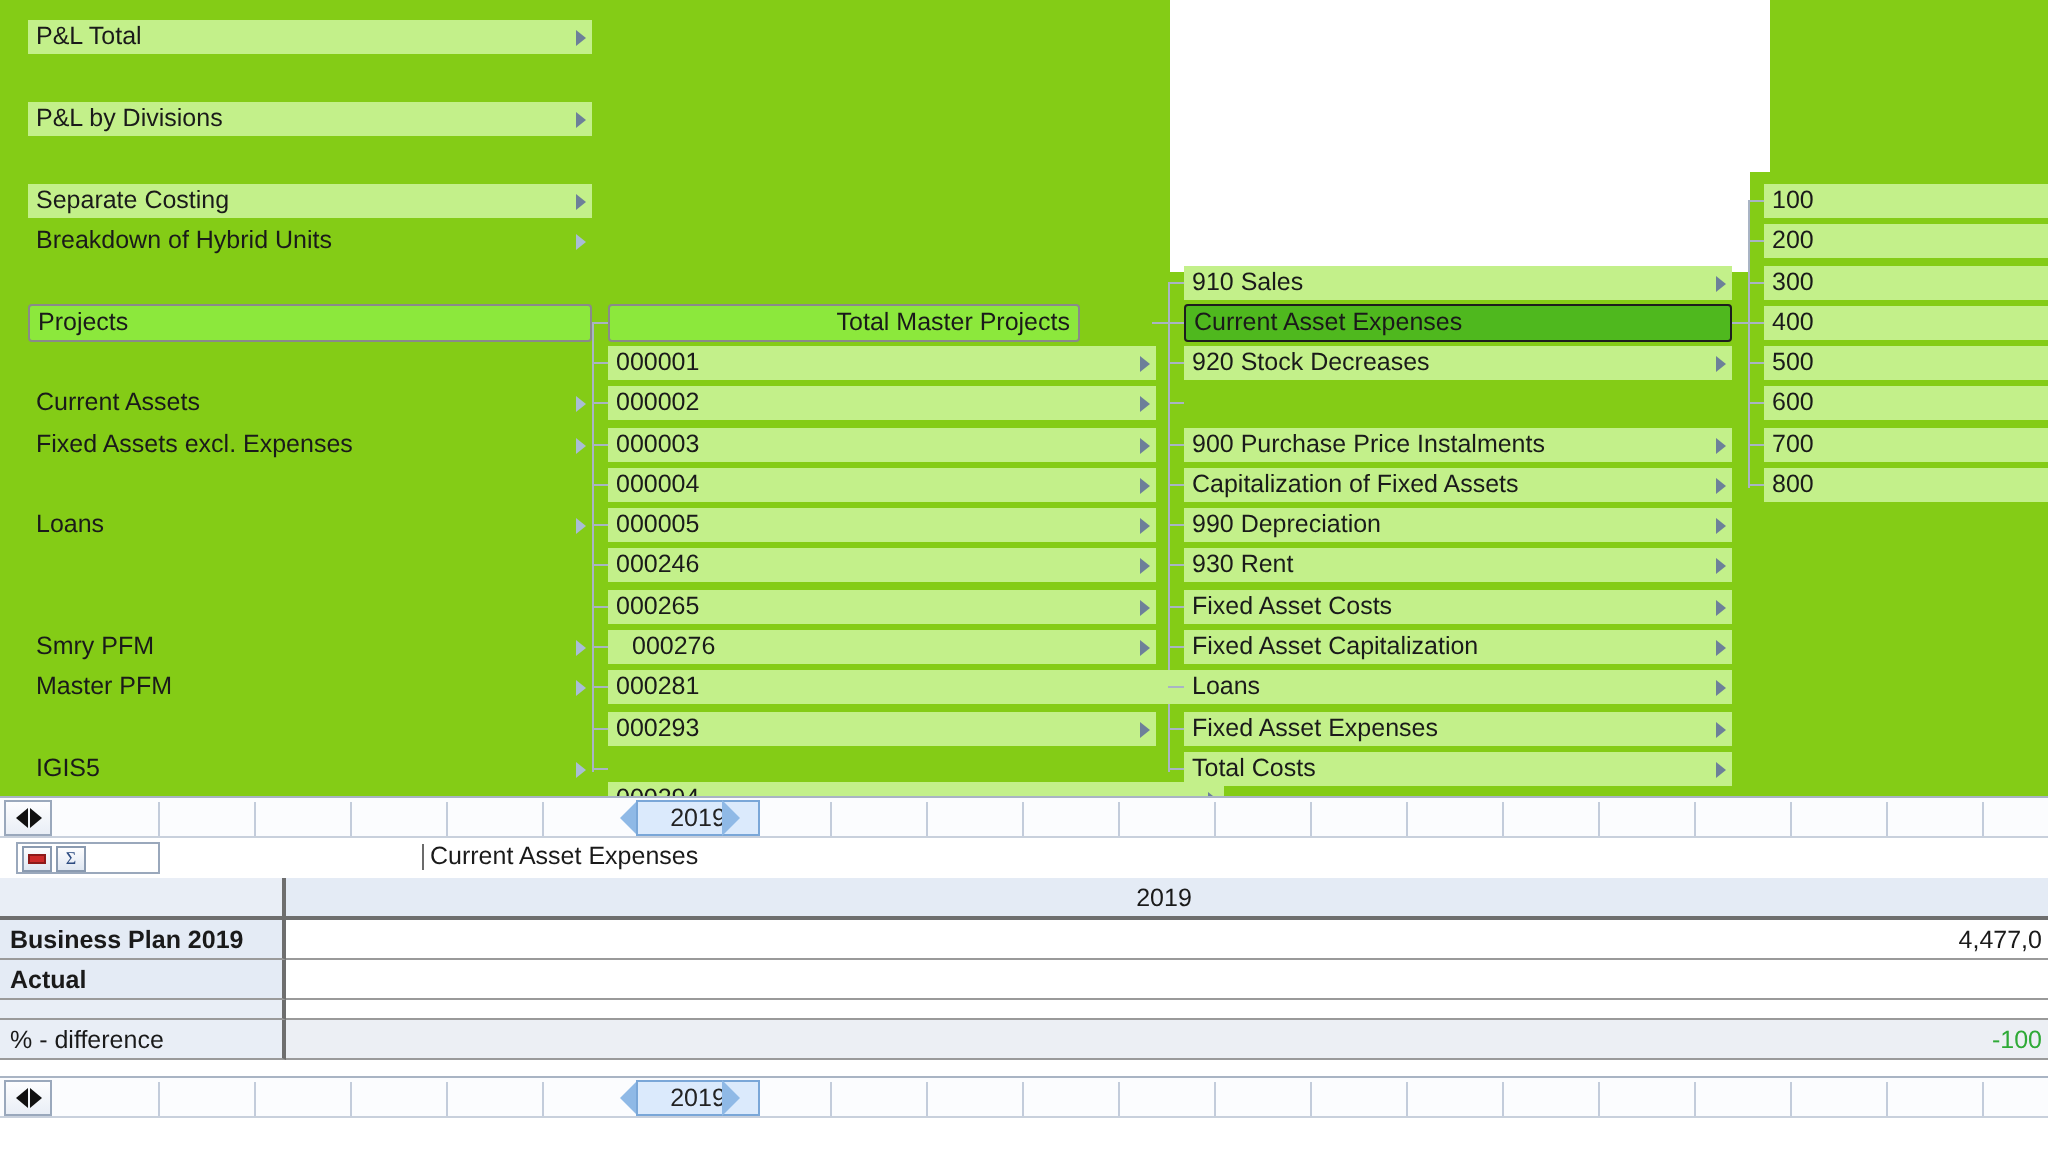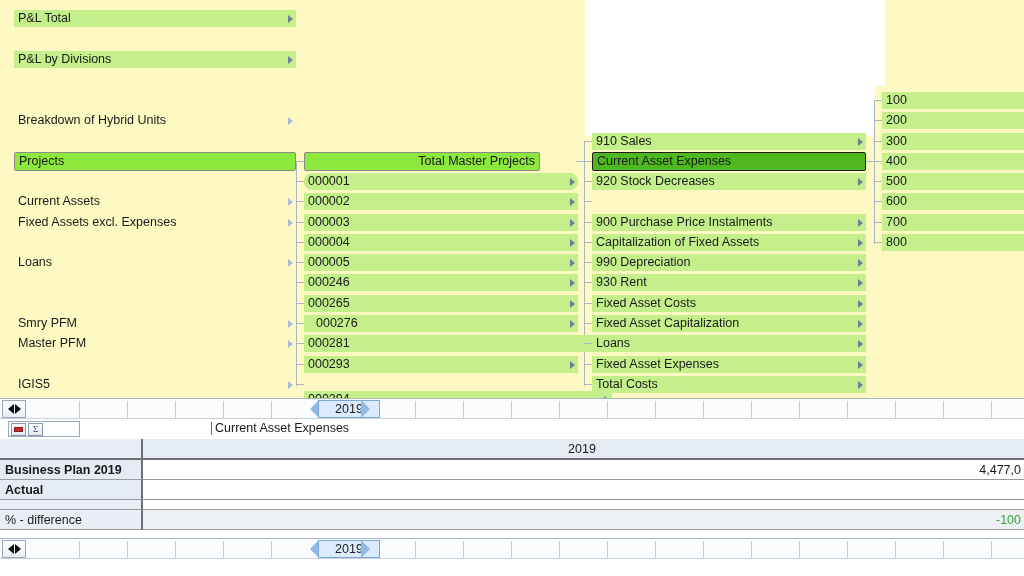--- a/index.html
+++ b/index.html
@@ -6,21 +6,21 @@
   body{
     width:1024px;height:576px;overflow:hidden;
     background:#e7ecf5;
     font-family:"Liberation Sans", sans-serif;
     font-size:12.5px;color:#1a1a1a;
     -webkit-font-smoothing:antialiased;
   }
   #app{position:relative;width:1024px;height:576px;}
 
   
-  #tree-panel{position:absolute;left:0;top:0;width:1024px;height:398px;background:#fef9c3;overflow:hidden;}
+  #tree-panel{position:absolute;left:0;top:0;width:1024px;height:398px;background:#84cc16;overflow:hidden;}
   .white-panel{position:absolute;background:#ffffff;}
 
   .col{position:absolute;top:0;}
 
   .node{
     position:absolute;
     box-sizing:border-box;
     height:17px;
     line-height:16px;
     padding:0 4px;
@@ -122,32 +122,33 @@
 
     <div class="tline v" style="left:584px;top:142px;height:244px;"></div>
     <div class="tline h" style="left:576px;top:161px;width:20px;"></div>
 
     <div class="tline v" style="left:874px;top:101px;height:143px;"></div>
     <div class="tline h" style="left:866px;top:161px;width:22px;"></div>
 
     <div class="col" id="col1" style="left:14px;width:282px;height:398px;">
         <div class="node green" style="top: 10px; left: 0px; width: 282px;"><span>P&amp;L Total</span><span class="arrow dark"></span></div>
         <div class="node green" style="top: 51px; left: 0px; width: 282px;"><span>P&amp;L by Divisions</span><span class="arrow dark"></span></div>
+        <div class="node green" style="top: 92px; left: 0px; width: 282px;"><span>Separate Costing</span><span class="arrow dark"></span></div>
         <div class="node plain" style="top: 112px; left: 0px; width: 282px;"><span>Breakdown of Hybrid Units</span><span class="arrow"></span></div>
         <div class="node bright" style="top: 152px; left: 0px; width: 282px;"><span>Projects</span></div>
         <div class="node plain" style="top: 193px; left: 0px; width: 282px;"><span>Current Assets</span><span class="arrow"></span></div>
         <div class="node plain" style="top: 214px; left: 0px; width: 282px;"><span>Fixed Assets excl. Expenses</span><span class="arrow"></span></div>
         <div class="node plain" style="top: 254px; left: 0px; width: 282px;"><span>Loans</span><span class="arrow"></span></div>
         <div class="node plain" style="top: 315px; left: 0px; width: 282px;"><span>Smry PFM</span><span class="arrow"></span></div>
         <div class="node plain" style="top: 335px; left: 0px; width: 282px;"><span>Master PFM</span><span class="arrow"></span></div>
         <div class="node plain" style="top: 376px; left: 0px; width: 282px;"><span>IGIS5</span><span class="arrow"></span></div>
       </div>
     <div class="col" id="col2" style="left:304px;width:274px;height:398px;">
         <div class="node bright" style="top: 152px; left: 0px; width: 236px; text-align: right;"><span>Total Master Projects</span></div>
-        <div class="node green" style="top: 173px; left: 0px; width: 274px; border-radius: 8px;"><span>000001</span><span class="arrow dark"></span></div>
+        <div class="node green" style="top: 173px; left: 0px; width: 274px;"><span>000001</span><span class="arrow dark"></span></div>
         <div class="node green" style="top: 193px; left: 0px; width: 274px;"><span>000002</span><span class="arrow dark"></span></div>
         <div class="node green" style="top: 214px; left: 0px; width: 274px;"><span>000003</span><span class="arrow dark"></span></div>
         <div class="node green" style="top: 234px; left: 0px; width: 274px;"><span>000004</span><span class="arrow dark"></span></div>
         <div class="node green" style="top: 254px; left: 0px; width: 274px;"><span>000005</span><span class="arrow dark"></span></div>
         <div class="node green" style="top: 274px; left: 0px; width: 274px;"><span>000246</span><span class="arrow dark"></span></div>
         <div class="node green" style="top: 295px; left: 0px; width: 274px;"><span>000265</span><span class="arrow dark"></span></div>
         <div class="node green" style="top: 315px; left: 0px; width: 274px; padding-left: 12px;"><span>000276</span><span class="arrow dark"></span></div>
         <div class="node green" style="top: 335px; left: 0px; width: 308px;"><span>000281</span><span class="arrow dark"></span></div>
         <div class="node green" style="top: 356px; left: 0px; width: 274px;"><span>000293</span><span class="arrow dark"></span></div>
         <div class="node green" style="top: 384px; left: 0px; width: 308px; margin-top: 7px;"><span>000294</span><span class="arrow dark"></span></div>

